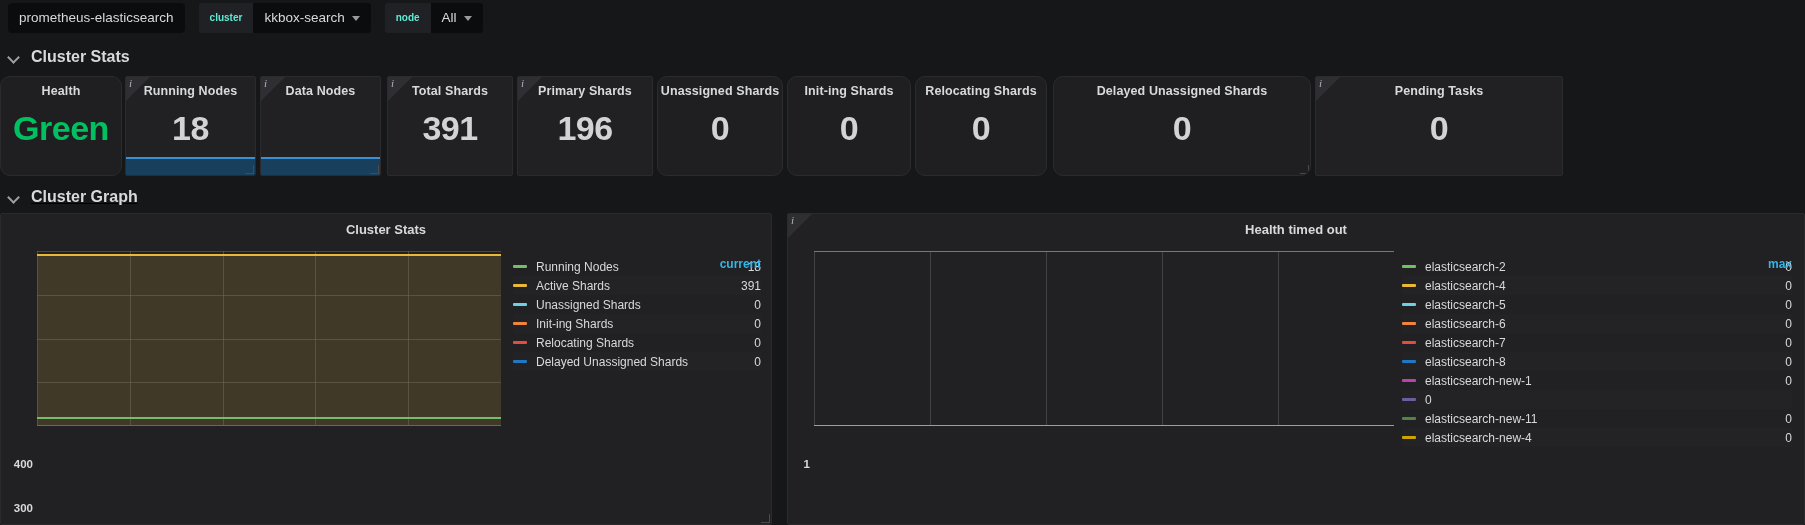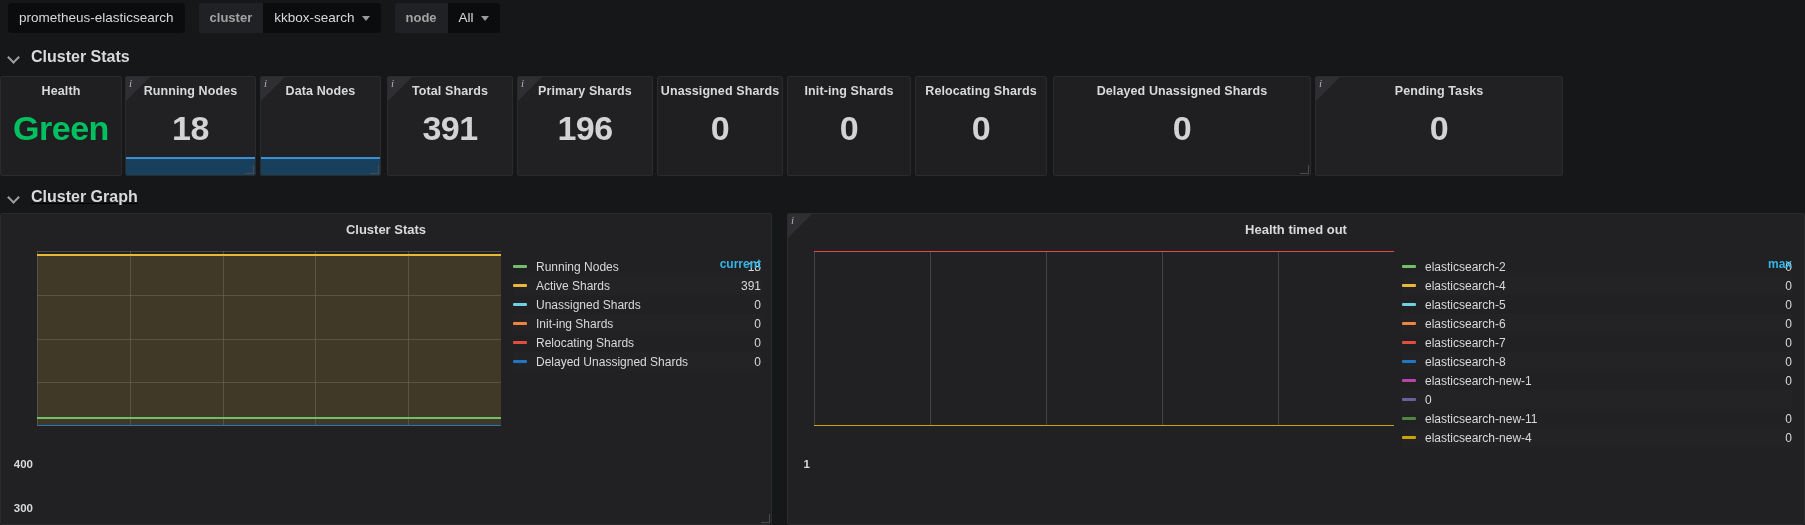--- a/index.html
+++ b/index.html
@@ -31,22 +31,22 @@
   .var-group {
     display: flex;
     align-items: center;
     height: 30px;
     background: #1f2124;
     border-radius: 3px;
     margin-right: 14px;
     overflow: hidden;
   }
   .var-label {
-    color: #a3a3a3;
-    font-size: 13px;
+    color: #5eead4;
+    font-size: 10px;
     font-weight: bold;
     padding: 0 11px;
     line-height: 30px;
     background: #1f2124;
     white-space: nowrap;
   }
   .var-value {
     display: flex;
     align-items: center;
     height: 30px;
@@ -98,21 +98,21 @@
 
   
   .panel {
     position: absolute;
     background: #212124;
     border: 1px solid #2b2b2e;
     box-sizing: border-box;
     border-radius: 2px;
     overflow: hidden;
   }
-  .panel.nobg { background: #1f1f22; }
+  .panel.nobg { background: #1f1f22; border-radius: 10px; }
 
   .panel-title {
     position: absolute;
     top: 7px; left: 0;
     width: 100%;
     text-align: center;
     color: #d8d9da;
     font-size: 12.5px;
     font-weight: bold;
     letter-spacing: .1px;

